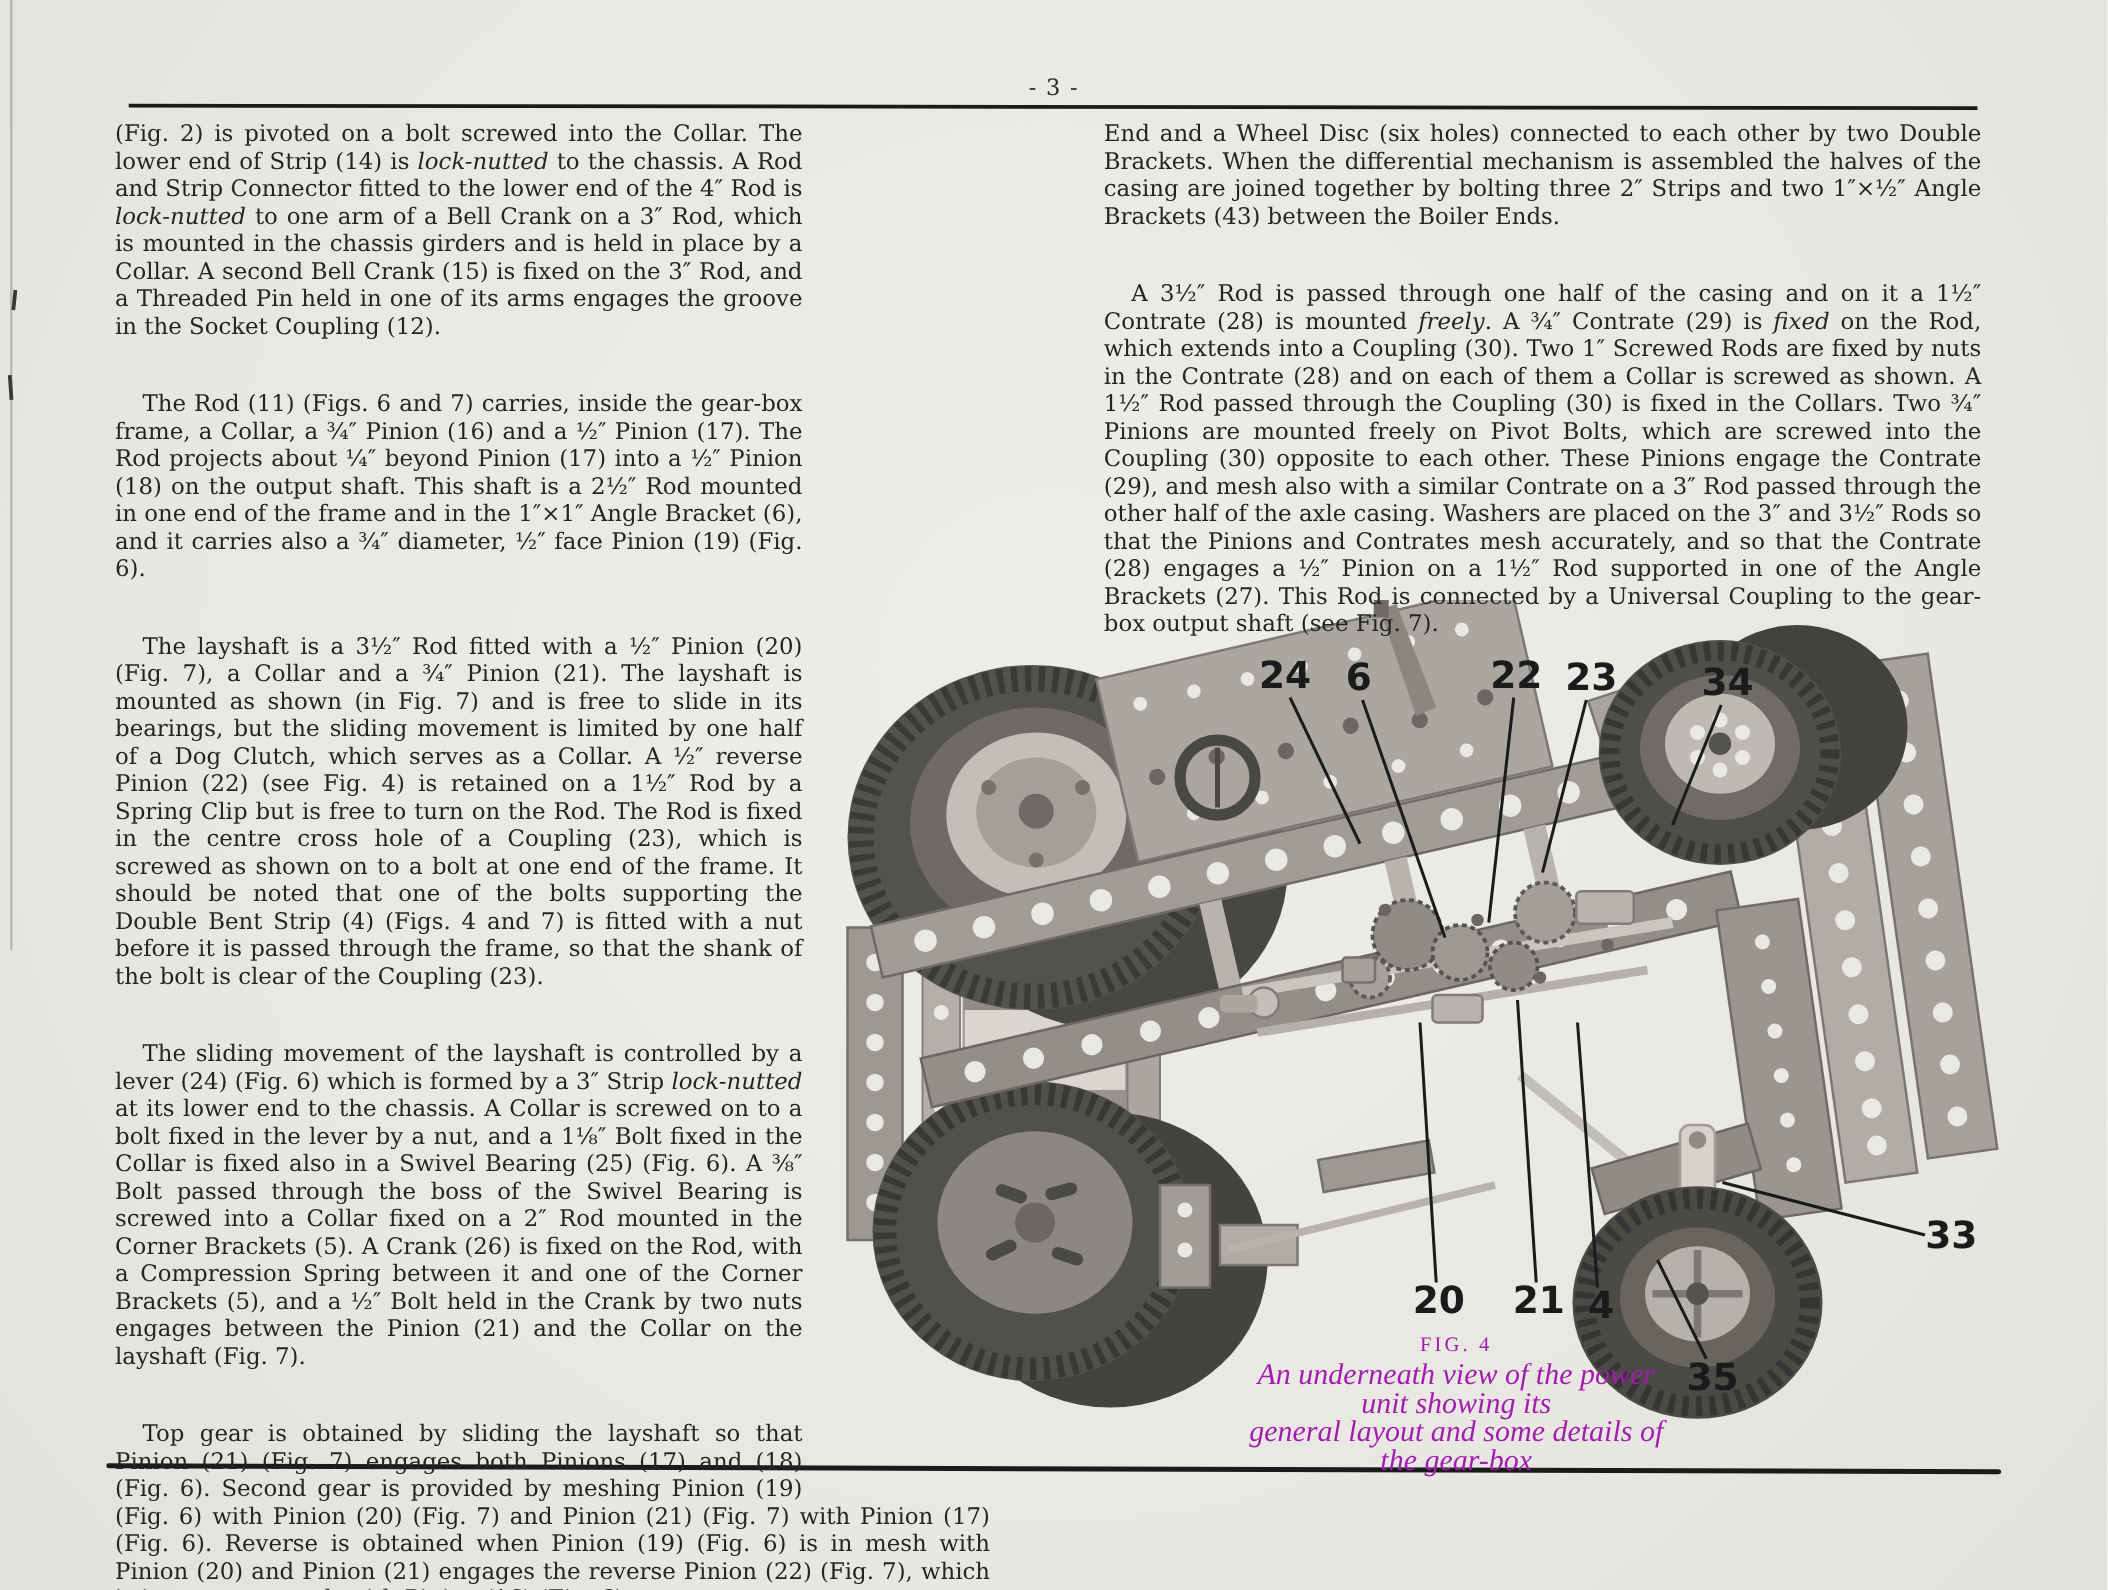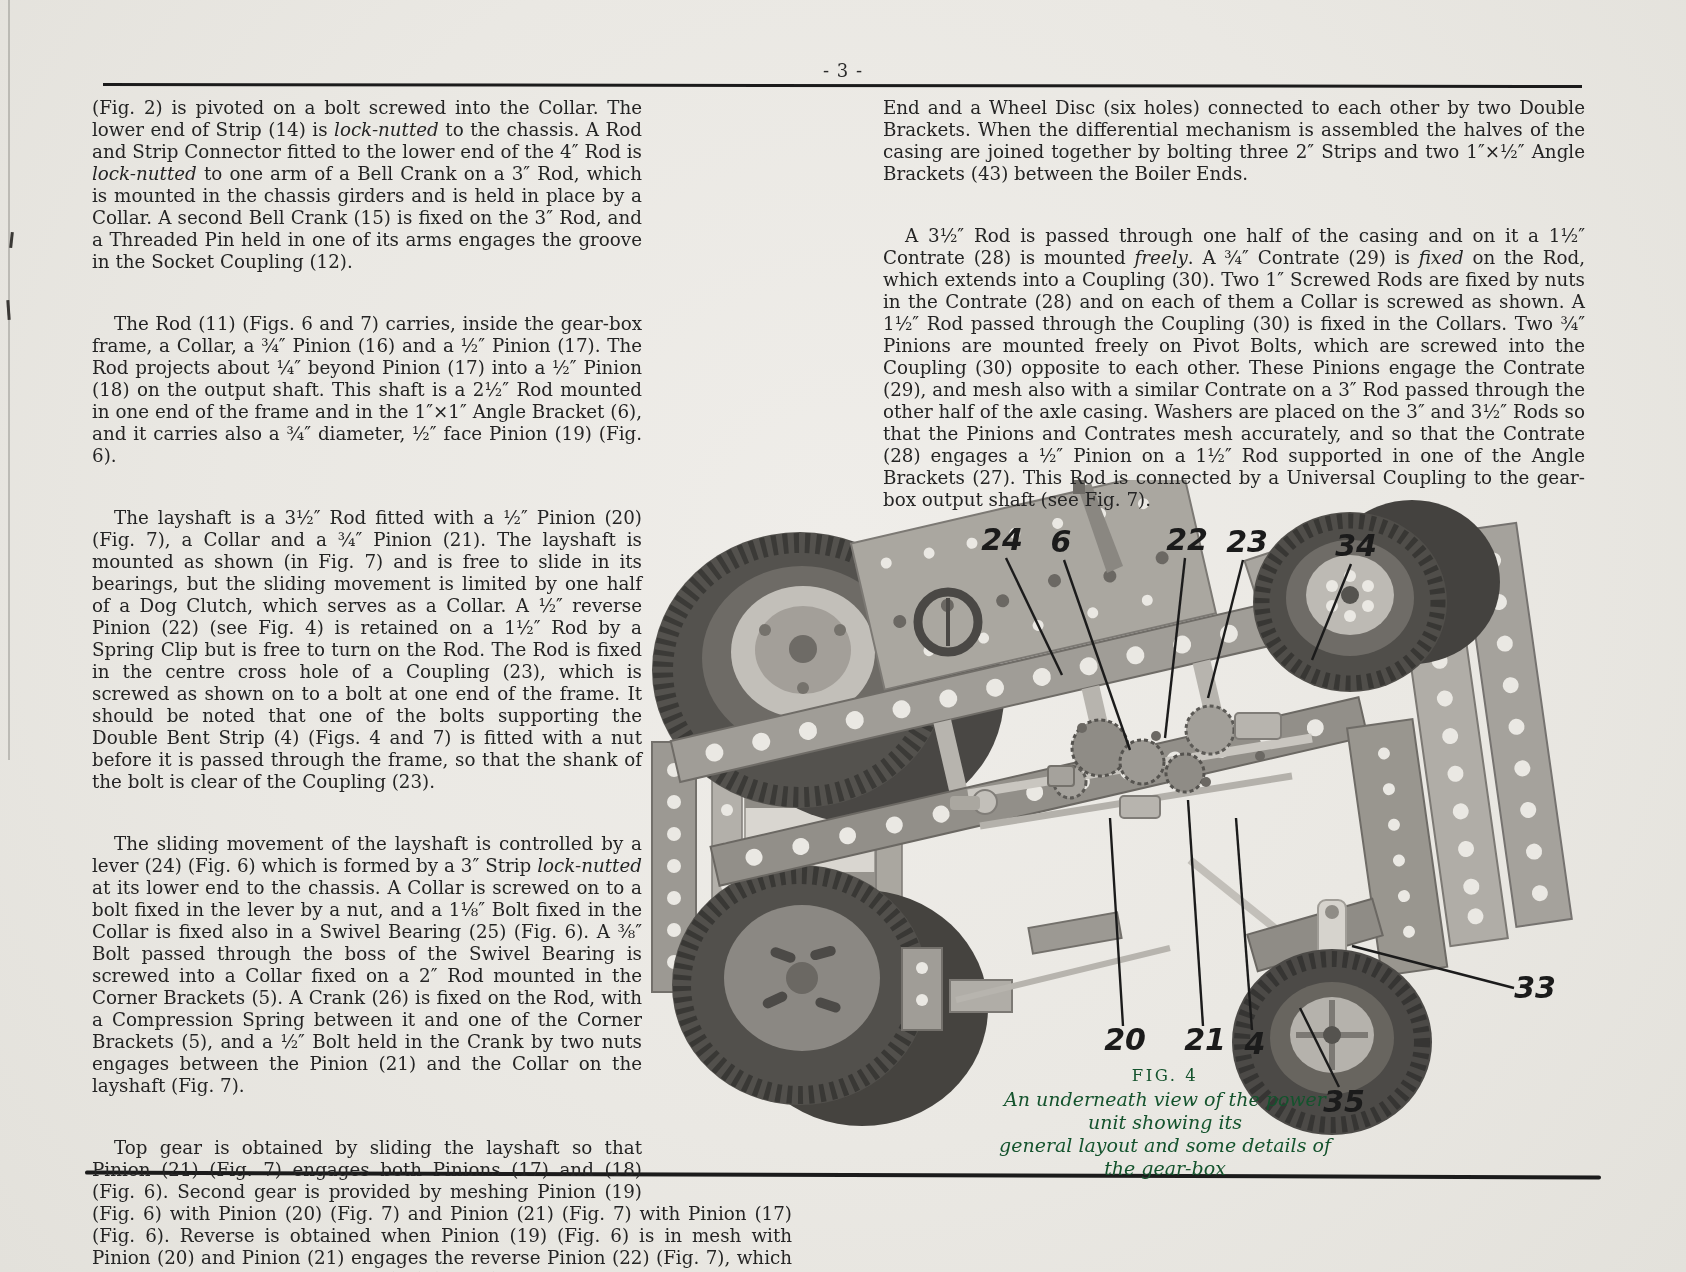--- a/index.html
+++ b/index.html
@@ -25,28 +25,28 @@
   .col-right{left:883px;top:97px;width:702px;}
   .para{margin:0;}
   .indent{text-indent:22px;margin-top:40px;}
   .it{font-style:italic;}
   .float-spacer{float:right;width:150px;height:740px;margin-top:352px;}
   .section-heading{
     font-size:20.5px;font-weight:bold;margin:36px 0 13px 0;
     text-align:right;letter-spacing:0.2px;color:#1e1e1e;
   }
 
-  .figure-wrap{position:absolute;left:650px;top:480px;width:1010px;height:700px;z-index:1;font-style:italic;}
+  .figure-wrap{position:absolute;left:676px;top:480px;width:1010px;height:700px;z-index:1;}
   .figure-wrap svg{display:block;}
   .callout-num{font-family:"DejaVu Sans", sans-serif;font-size:30px;font-weight:600;fill:#1b1b1b;text-anchor:middle;}
   .callout{stroke:#1b1b1b;stroke-width:2.4;}
 
-  .figure-caption{position:absolute;left:990px;top:1066px;width:350px;text-align:center;z-index:3;color:#14532d;}
+  .figure-caption{position:absolute;left:990px;top:1066px;width:350px;text-align:center;z-index:3;color:#a21caf;font-family:Liberation Serif, serif;}
   .caption-title{font-size:16.5px;letter-spacing:2.5px;margin-bottom:3px;}
-  .caption-line{font-style:italic;font-size:19px;line-height:23px;}
+  .caption-line{font-style:italic;font-size:24px;line-height:23px;}
 </style>
 </head>
 <body>
 
 <div class="page-number">- 3 -</div>
 <div class="rule rule-top"></div>
 <div class="rule rule-bottom"></div>
 <div class="edge-line"></div>
 <div class="ink-mark m1"></div>
 <div class="ink-mark m2"></div>

